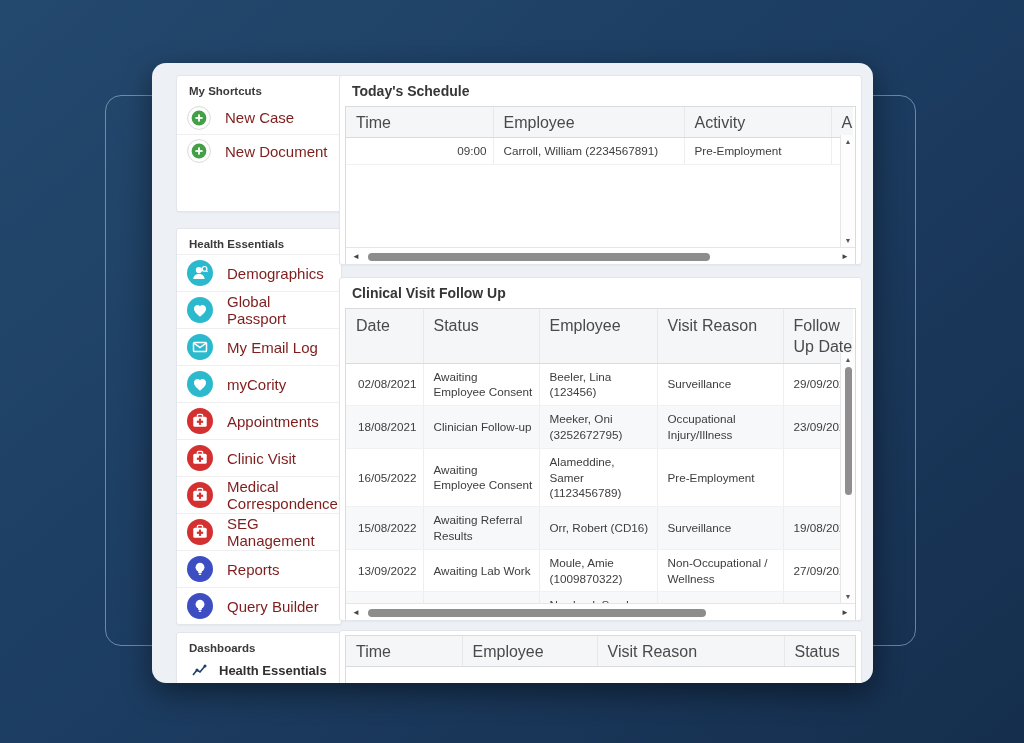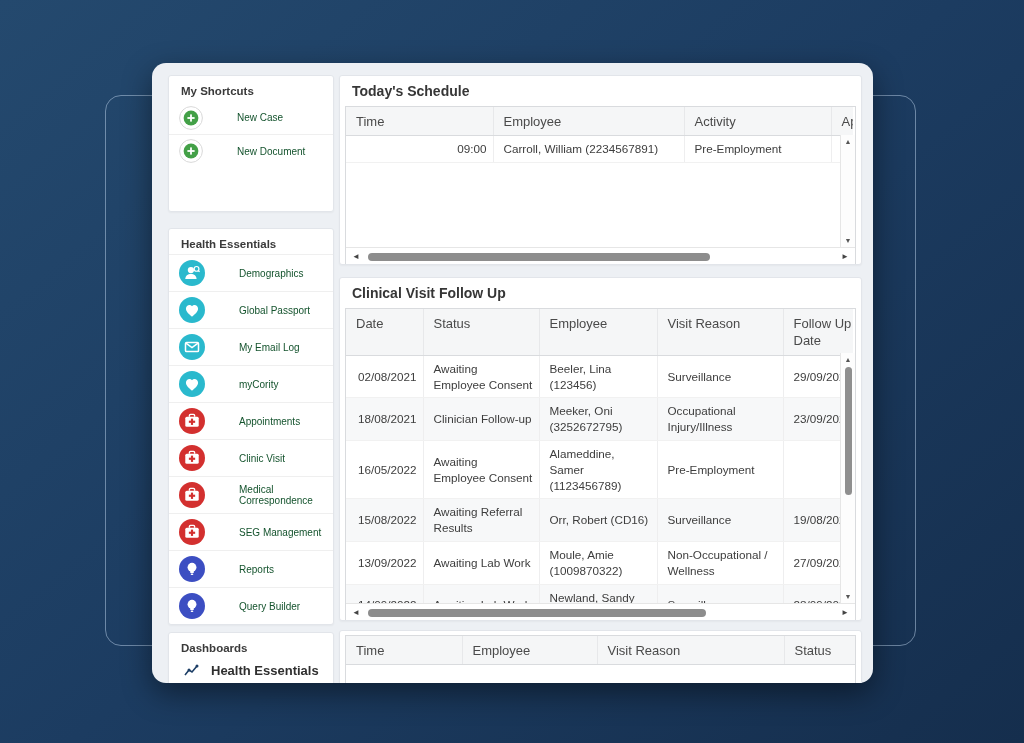--- a/index.html
+++ b/index.html
@@ -13,33 +13,33 @@
     border:1px solid rgba(190,212,235,.5); border-radius:16px; }
 
   
   .app-panel { position:absolute; left:152px; top:63px; width:721px; height:620px;
     background:#edf0f4; border-radius:14px; overflow:hidden;
     box-shadow:0 10px 30px rgba(0,0,0,.45); }
 
   
   .sidebar { position:absolute; left:8px; top:0; width:166px; height:100%; }
   .card { background:#fff; border:1px solid #e2e5ea; border-radius:3px;
-    position:absolute; left:8px; width:166px; overflow:hidden;
+    position:absolute; left:16px; width:166px; overflow:hidden;
     box-shadow:0 1px 2px rgba(0,0,0,.04); }
   .card-shortcuts { top:12px; height:137px; }
   .card-health { top:165px; height:397px; }
   .card-dash { top:569px; height:62px; }
   .card-title { padding:9px 12px 4px; font-size:11.5px; font-weight:bold; color:#3a3a3a; }
   .side-item { display:flex; align-items:center; gap:14px; padding:0 10px;
     border-top:1px solid #efefef; cursor:pointer; }
   .card-shortcuts .side-item { height:33px; border-top:none; }
   .card-shortcuts .side-item + .side-item { border-top:1px solid #efefef; }
   .card-health .side-item { height:37px; }
   .card-health .side-item:first-of-type { border-top:none; }
-  .side-item .lbl { font-size:10px; color:#14532d;margin-left:20px; }
+  .side-item .lbl { font-size:15px; color:#7f1d1d; }
   .icn { flex:0 0 auto; display:block; }
   .dash-item { display:flex; align-items:center; gap:12px; padding:4px 10px 0 14px; }
   .dash-item .lbl-dark { font-size:13px; font-weight:600; color:#2f2f2f; }
 
   
   .content { position:absolute; left:187px; top:0; width:523px; height:100%; }
   .panel { position:absolute; left:0; width:523px; background:#fff;
     border:1px solid #e2e5ea; border-radius:3px; overflow:hidden;
     box-shadow:0 1px 2px rgba(0,0,0,.04); }
   .panel-schedule { top:12px; height:190px; }
@@ -48,21 +48,21 @@
   .panel-title { height:26px; padding:7px 12px 0; font-size:14px; font-weight:bold; color:#363636; }
 
   .tbox { position:relative; margin:4px 5px 0; border:1px solid #d9dbde; background:#fff; overflow:hidden; }
   .panel-schedule .tbox { height:160px; }
   .panel-followup .tbox { height:314px; }
   .panel-visits .tbox { height:70px; }
 
   table.grid { border-collapse:collapse; table-layout:fixed; width:calc(100% - 15px); }
   .panel-visits table.grid { width:100%; }
   .grid th { background:#f5f6f7; border-bottom:1px solid #d9dbde; border-right:1px solid #e7e8ea;
-    font-size:13px; font-weight:400; color:#4a4a4a; text-align:left;
+    font-size:16px; font-weight:400; color:#4a4a4a; text-align:left;
     padding:7px 6px 5px 10px; vertical-align:top; white-space:normal; overflow:hidden; }
   .grid th:last-child { border-right:none; }
   .schedule-grid th, .visits-grid th { height:28px; white-space:nowrap; }
   .followup-grid th { height:44px; line-height:1.3;margin-top:40px; }
   .grid td { font-size:11.7px; color:#3d3d3d; border-right:1px solid #eeeeef;
     border-bottom:1px solid #f1f1f1; padding:5px 6px 5px 10px; vertical-align:middle;
     overflow:hidden; line-height:1.35; }
   .grid td:last-child { border-right:none; }
   .schedule-grid td { height:27px; white-space:nowrap; }
   .followup-grid td { height:42px; }

